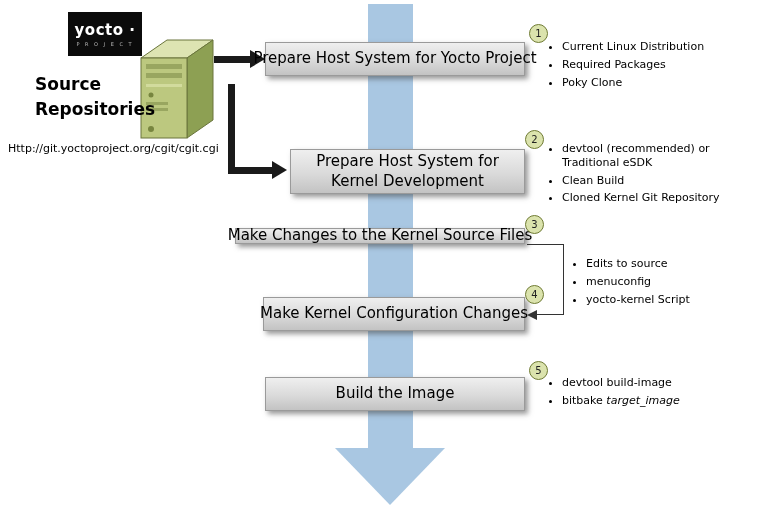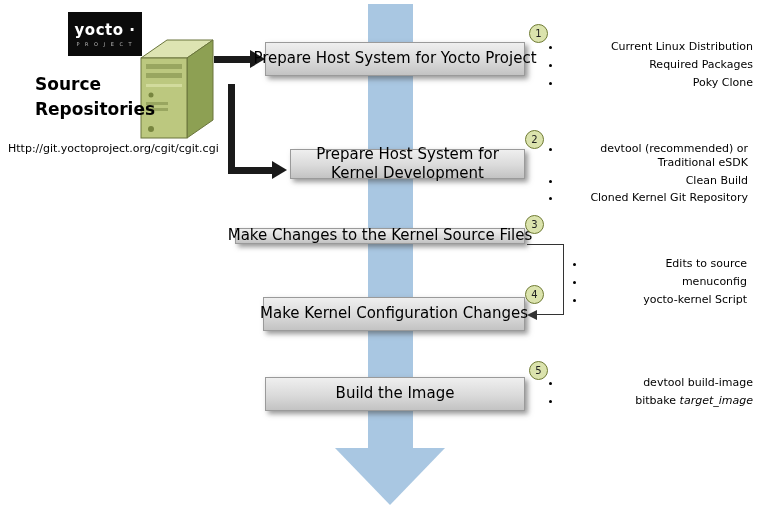--- a/index.html
+++ b/index.html
@@ -34,38 +34,38 @@
   .a2-h{left:228px;top:167px;width:46px;height:7px;}
   .a2-head{left:272px;top:161px;width:0;height:0;border-top:9px solid transparent;
     border-bottom:9px solid transparent;border-left:15px solid #1a1a1a;}
 
   
   .step-box{background:linear-gradient(to bottom,#efefef 0%,#dadada 55%,#c3c3c3 100%);
     border:1px solid #9a9a9a;box-shadow:3px 3px 5px rgba(70,70,70,0.55);
     display:flex;align-items:center;justify-content:center;text-align:center;
     font-size:15px;color:#000;box-sizing:border-box;line-height:1.3;}
   .box1{left:265px;top:42px;width:260px;height:34px;white-space:nowrap;}
-  .box2{left:290px;top:149px;width:235px;height:30px;padding:0 10px;}
+  .box2{left:290px;top:149px;width:235px;height:45px;padding:0 10px;}
   .box3{left:235px;top:228px;width:290px;height:16px;white-space:nowrap;}
   .box4{left:263px;top:297px;width:262px;height:34px;white-space:nowrap;}
   .box5{left:265px;top:377px;width:260px;height:34px;white-space:nowrap;}
 
   
   .numc{width:17px;height:17px;border-radius:50%;background:#dbe3ad;border:1px solid #6f7b33;
     display:flex;align-items:center;justify-content:center;font-size:10px;color:#222;}
   .c1{left:529px;top:24px;}
   .c2{left:525px;top:130px;}
   .c3{left:525px;top:215px;}
   .c4{left:525px;top:285px;}
   .c5{left:529px;top:361px;}
 
   
   .blist{font-size:11px;line-height:1.25;}
   .blist ul{margin:0;padding-left:14px;}
-  .blist li{margin-bottom:4px;text-align:right;}
+  .blist li{margin-bottom:4px;}
   .l1{left:548px;top:40px;width:205px;}
   .l2{left:548px;top:142px;width:200px;}
   .l34{left:572px;top:257px;width:175px;}
   .l5{left:548px;top:376px;width:205px;}
 
   
   .bk{background:#333;}
   .bk-h1{left:527px;top:244px;width:37px;height:1px;}
   .bk-v{left:563px;top:244px;width:1px;height:71px;}
   .bk-h2{left:537px;top:314px;width:27px;height:1px;}

